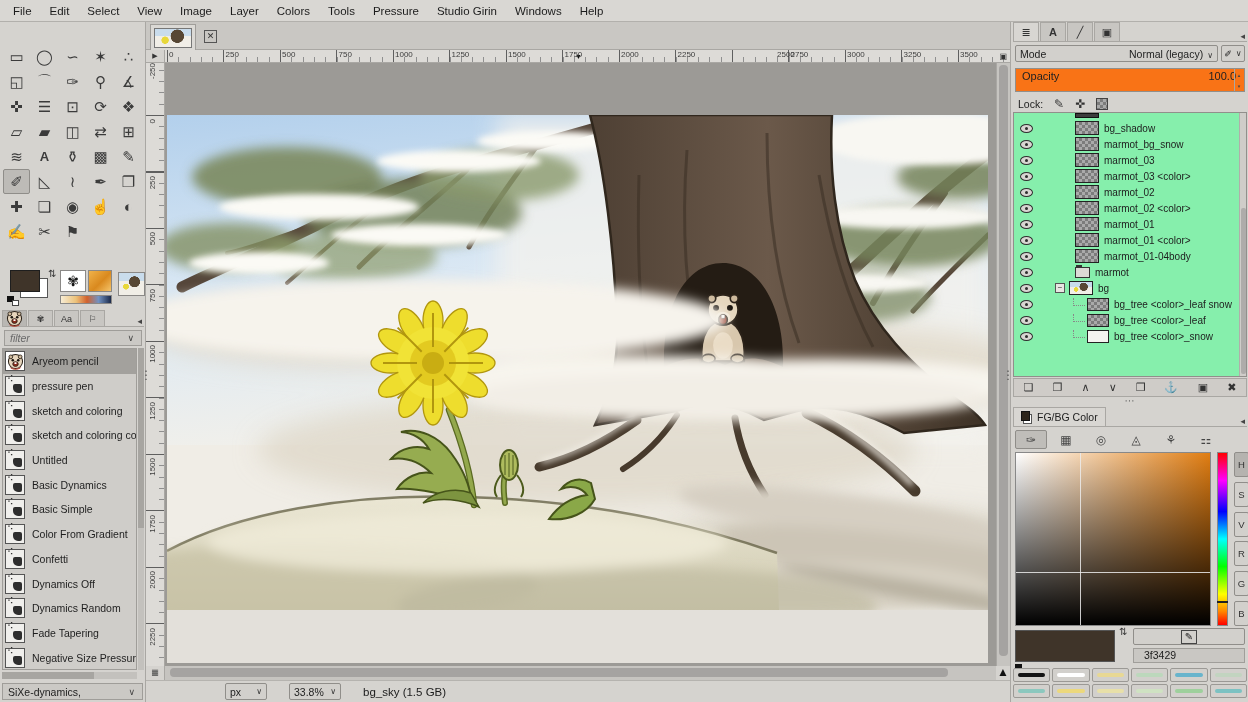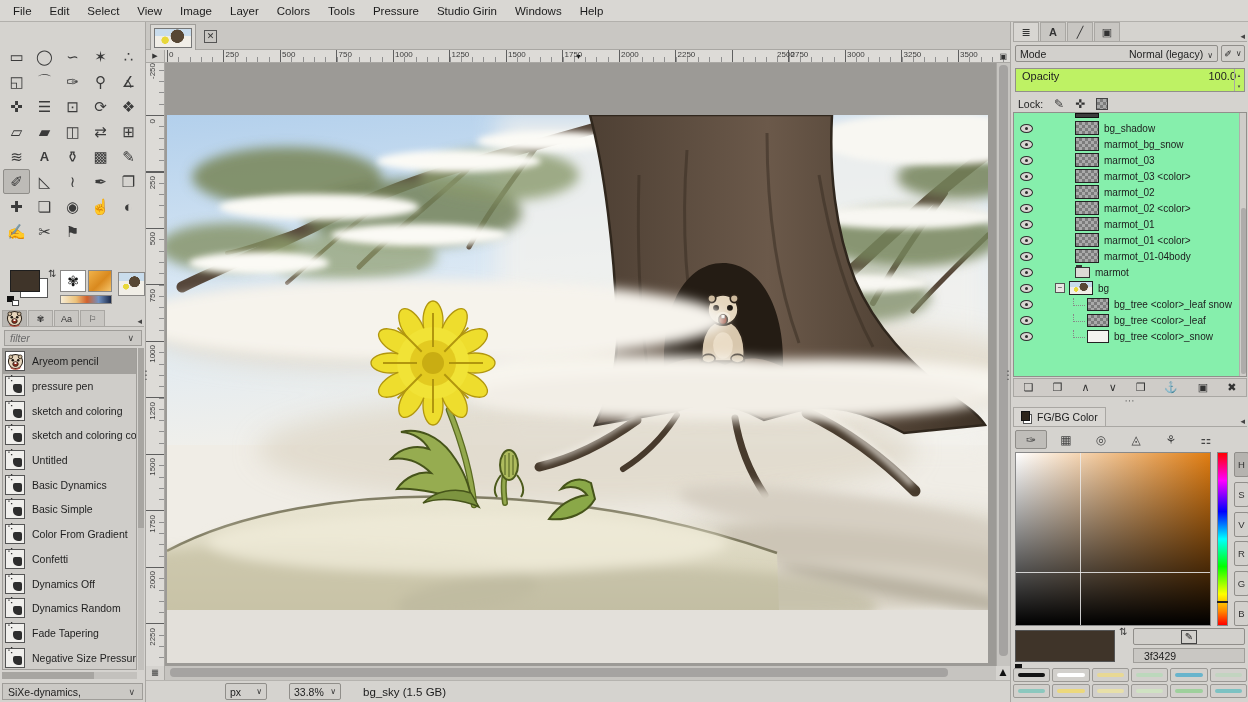--- a/index.html
+++ b/index.html
@@ -76,21 +76,21 @@
 #statustitle{margin-left:22px;font-size:11.5px;color:#1b1b1b}
 .chev{font-size:8px;color:#333;margin-left:4px}
 
 #rightdock{position:absolute;left:1010px;top:22px;width:238px;bottom:0;background:#d5d3cf;border-left:1px solid #a9a7a3}
 #rtabs{position:absolute;left:2px;top:0;width:234px;height:20px}
 .rtab{width:26px;height:19px;display:flex;align-items:center;justify-content:center;font-size:11px;color:#333;background:#c8c6c2;border:1px solid #a9a7a3;border-bottom:none;margin-right:1px}
 .rtab.active{background:#d8d6d2}
 #moderow{position:absolute;left:4px;top:23px;width:230px;height:20px;display:flex;gap:3px}
 #modesel{flex:1}
 #modebtn{width:24px;justify-content:center}
-#opacrow{position:absolute;left:4px;top:46px;width:230px;height:24px;background:#bef264;border:1px solid #918f8b;display:flex;align-items:center;padding:0 8px 8px 6px;font-size:11px;position:absolute}
+#opacrow{position:absolute;left:4px;top:46px;width:230px;height:24px;background:#f97316;border:1px solid #918f8b;display:flex;align-items:center;padding:0 8px 8px 6px;font-size:11px;position:absolute}
 #opacval{margin-left:auto}
 #opacspin{position:absolute;right:1px;top:0;width:9px;height:22px;border-left:1px solid #a9a7a3;display:flex;flex-direction:column;align-items:center;justify-content:space-around;font-size:5px;color:#444}
 #lockrow{position:absolute;left:7px;top:74px;height:16px;display:flex;align-items:center;gap:11px;font-size:10.5px;color:#222}
 #lockrow .ic{font-size:12px;color:#333}
 .checker{background-color:#aaa;background-image:linear-gradient(45deg,#7c7c7c 25%,rgba(0,0,0,0) 25%,rgba(0,0,0,0) 75%,#7c7c7c 75%),linear-gradient(45deg,#7c7c7c 25%,rgba(0,0,0,0) 25%,rgba(0,0,0,0) 75%,#7c7c7c 75%);background-size:6px 6px;background-position:0 0,3px 3px}
 .minichk{width:12px;height:12px;border:1px solid #444}
 #layersbox{position:absolute;left:2px;top:90px;width:234px;height:265px;border:1px solid #918f8b;background:#86efac;overflow:hidden}
 .lrow{height:16px;display:flex;align-items:center;padding-left:6px}
 .lrow.partial{height:7px;overflow:hidden;align-items:flex-start}
 .eye{width:13px;height:9px;border:1px solid #2e2e2e;border-radius:50%;position:relative;flex:none;background:#d8d6d2}
@@ -123,21 +123,21 @@
 #huebar{position:absolute;left:202px;top:0;width:11px;height:174px;border:1px solid #888;background:linear-gradient(#f00 0%,#f0f 16%,#00f 34%,#0ff 50%,#0f0 66%,#ff0 82%,#f80 92%,#f00 100%)}
 #huemark{position:absolute;left:-1px;top:86%;width:11px;height:2px;background:#fff;border-top:1px solid #222;border-bottom:1px solid #222}
 #chancol{position:absolute;left:219px;top:0;width:15px;height:174px;display:flex;flex-direction:column;justify-content:space-between}
 .chan{width:15px;height:25px;background:#d2d0cc;border:1px solid #908e8a;border-radius:2px;font-size:9.5px;display:flex;align-items:center;justify-content:center;color:#333}
 .chan.active{background:#b5b3af}
 #bigswatch{position:absolute;left:4px;top:608px;width:100px;height:32px;border:1px solid #555}
 #swap2{position:absolute;left:108px;top:604px;font-size:10px;color:#333}
 #minifb2{position:absolute;left:4px;top:642px}
 #editbtn{position:absolute;left:122px;top:606px;width:112px;height:17px;justify-content:center}
 #editbtn span{border:1px solid #444;padding:0 3px;font-size:10px;line-height:12px}
-#hexbox{position:absolute;left:122px;top:626px;width:112px;height:15px;background:#c9c7c3;border:1px solid #a09e9a;font-size:10.5px;display:flex;align-items:center;padding-left:10px;color:#1d1d1d}
+#hexbox{position:absolute;left:122px;top:626px;width:112px;height:15px;background:#c9c7c3;border:1px solid #a09e9a;font-size:10.5px;display:flex;padding-left:10px;color:#1d1d1d}
 .hist{position:absolute;left:2px;width:234px;height:14px;display:flex;gap:2px}
 #hist1{top:646px}#hist2{top:662px}
 .hsw{flex:1;background:#d2d0cc;border:1px solid #9b9995;border-radius:2px;position:relative}
 .hsw i{position:absolute;left:4px;right:4px;top:4px;height:4px;border-radius:2px;display:block}
 .splitdots{position:absolute;font-size:12px;color:#555;z-index:5;letter-spacing:0;line-height:7px}
 #sd-left{left:140px;top:372px}#sd-right{left:1002px;top:372px}
 </style>
 </head>
 <body>
 

